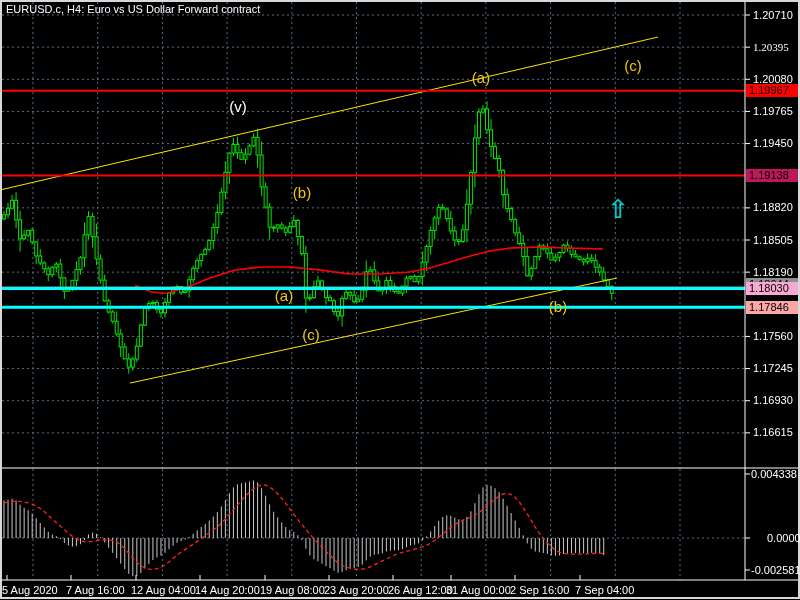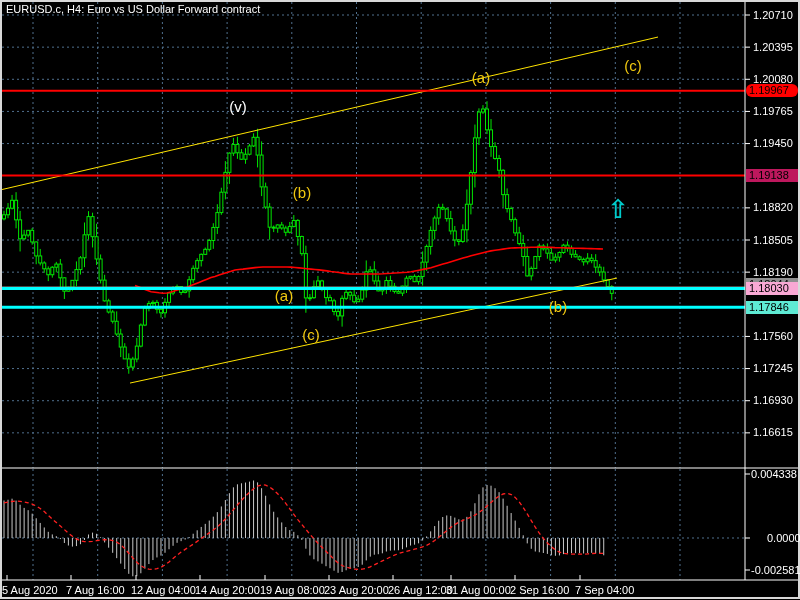--- a/index.html
+++ b/index.html
@@ -560,36 +560,36 @@
         <line x1="451" y1="575" x2="451" y2="580" stroke="#fff" stroke-width="1"></line>
         <line x1="515" y1="575" x2="515" y2="580" stroke="#fff" stroke-width="1"></line>
         <line x1="580" y1="575" x2="580" y2="580" stroke="#fff" stroke-width="1"></line>
       </g>
     </svg>
 
   <div id="labels">
     <div class="title">EURUSD.c, H4: Euro vs US Dollar Forward contract</div>
     <div id="up-arrow" style="left: 618px; top: 209px; pointer-events: auto;">⇧</div>
   <div class="lbl" style="left: 753px; top: 8.5px;">1.20710</div>
-      <div class="lbl" style="left: 753px; top: 40.6429px;">1.20395</div>
+      <div class="lbl" style="left: 753px; top: 40.6429px; font-family: Liberation Serif, serif;">1.20395</div>
       <div class="lbl" style="left: 753px; top: 72.7857px;">1.20080</div>
       <div class="lbl" style="left: 753px; top: 104.929px;">1.19765</div>
       <div class="lbl" style="left: 753px; top: 137.071px;">1.19450</div>
       <div class="lbl" style="left: 753px; top: 201.357px;">1.18820</div>
       <div class="lbl" style="left: 753px; top: 233.5px;">1.18505</div>
       <div class="lbl" style="left: 753px; top: 265.643px;">1.18190</div>
       <div class="lbl" style="left: 753px; top: 329.929px;">1.17560</div>
       <div class="lbl" style="left: 753px; top: 362.071px;">1.17245</div>
       <div class="lbl" style="left: 753px; top: 394.214px;">1.16930</div>
       <div class="lbl" style="left: 753px; top: 426.357px;">1.16615</div>
       <div class="pbox" style="top: 278.041px; background: rgb(144, 144, 144);">1.18044</div>
-      <div class="pbox" style="top: 84.3163px; background: rgb(255, 0, 0); border-radius: 6px;">1.19967</div>
+      <div class="pbox" style="top: 84.3163px; background: rgb(255, 0, 0);">1.19967</div>
       <div class="pbox" style="top: 168.908px; background: #be185d;">1.19138</div>
       <div class="pbox" style="top: 281.969px; background: #f9a8d4;">1.18030</div>
-      <div class="pbox" style="top: 300.745px; background: #5eead4;">1.17846</div>
+      <div class="pbox" style="top: 300.745px; background: #fca5a5;">1.17846</div>
       <div class="lbl" style="left: 751px; top: 467.5px;">0.004338</div>
       <div class="lbl" style="left: 751px; top: 531.5px; padding-left: 16px;">0.000000</div>
       <div class="lbl" style="left: 751px; top: 563.5px;">-0.002581</div>
       <div class="lbl" style="left: 2px; top: 584px;">5 Aug 2020</div>
       <div class="lbl" style="left: 66px; top: 584px;">7 Aug 16:00</div>
       <div class="lbl" style="left: 131px; top: 584px;">12 Aug 04:00</div>
       <div class="lbl" style="left: 195px; top: 584px;">14 Aug 20:00</div>
       <div class="lbl" style="left: 260px; top: 584px;">19 Aug 08:00</div>
       <div class="lbl" style="left: 324px; top: 584px;">23 Aug 20:00</div>
       <div class="lbl" style="left: 388px; top: 584px;">26 Aug 12:00</div>

